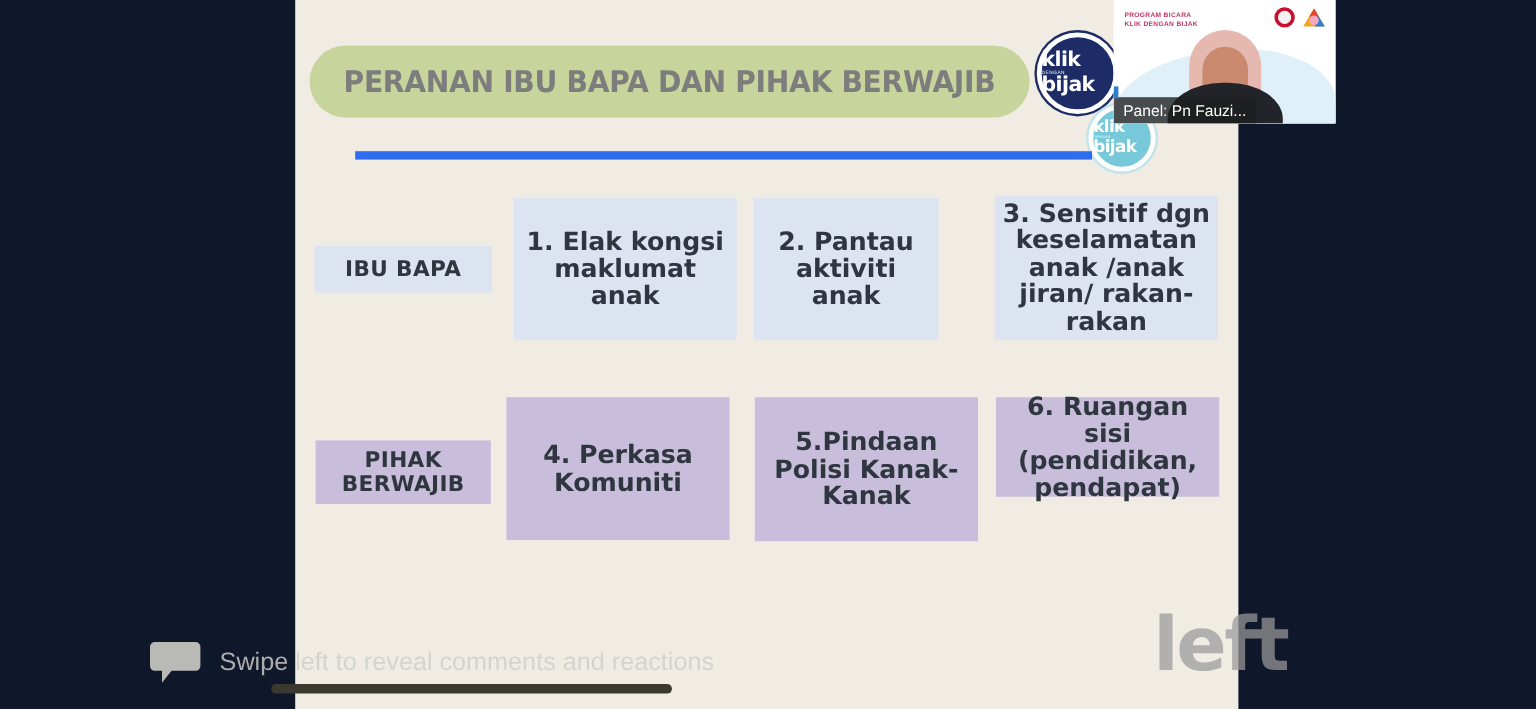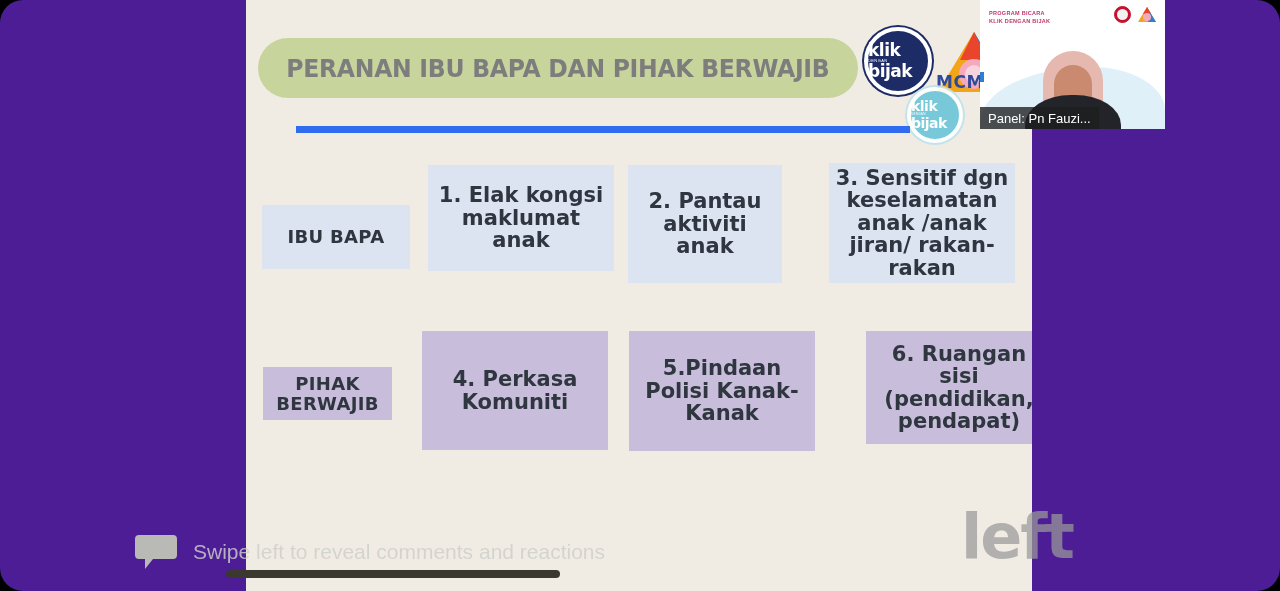--- a/index.html
+++ b/index.html
@@ -12,22 +12,21 @@
     height: 591px;
     overflow: hidden;
     font-family: "Liberation Sans", sans-serif;
     position: relative;
   }
 
   
   #app {
     position: absolute;
     inset: 0;
-    background: #4c1d95;
-    border-radius: 23px;
+    background: #0f172a;
   }
 
   
   #slide {
     position: absolute;
     left: 246px;
     top: 0;
     width: 786px;
     height: 591px;
     background: #f0ece3;
@@ -172,49 +171,49 @@
     letter-spacing: 0.3px;
   }
   .item-box {
     font-weight: bold;
     font-size: 21px;
   }
   .blue-fill  { background: #dce3f1; }
   .purple-fill{ background: #c8bedb; }
 
   
-  #box-parent-label { left: 16px;  top: 205px; width: 148px; height: 64px; }
-  #box-item-1       { left: 182px; top: 165px; width: 186px; height: 106px; text-align: center; }
+  #box-parent-label { left: 16px;  top: 205px; width: 148px; height: 39px; }
+  #box-item-1       { left: 182px; top: 165px; width: 186px; height: 118px; text-align: center; }
   #box-item-2       { left: 382px; top: 165px; width: 154px; height: 118px; }
   #box-item-3       { left: 583px; top: 163px; width: 186px; height: 120px; }
   
-  #box-authority-label { left: 17px;  top: 367px; width: 129px; height: 53px; }
+  #box-authority-label { left: 17px;  top: 367px; width: 146px; height: 53px; }
   #box-item-4       { left: 176px; top: 331px; width: 186px; height: 119px; }
   #box-item-5       { left: 383px; top: 331px; width: 186px; height: 120px; }
-  #box-item-6       { left: 584px; top: 331px; width: 186px; height: 113px; margin-left: 36px; }
+  #box-item-6       { left: 584px; top: 331px; width: 186px; height: 83px; }
 
   
   #zoom-watermark {
     position: absolute;
     left: 961px;
     top: 500px;
     font-family: "DejaVu Sans", sans-serif;
     font-weight: bold;
     font-size: 62px;
     letter-spacing: -2px;
     color: #9a9a9a;
     opacity: 0.72;
     z-index: 6;
     pointer-events: none;
   }
 
   
   #comments-hint {
     position: absolute;
-    left: 133px;
+    left: 123px;
     top: 533px;
     display: flex;
     align-items: center;
     gap: 14px;
     z-index: 7;
   }
   #comment-bubble {
     width: 46px;
     height: 38px;
     position: relative;
@@ -242,24 +241,24 @@
     top: 2px;
     width: 334px;
     height: 8px;
     background: #3b382f;
     border-radius: 5px;
   }
 
   
   #video-thumb {
     position: absolute;
-    left: 980px;
+    left: 928px;
     top: 0;
     width: 185px;
-    height: 129px;
+    height: 103px;
     overflow: hidden;
     background: #ffffff;
     z-index: 10;
   }
   #thumb-bg-top {
     position: absolute;
     inset: 0;
     background: #ffffff;
   }
   #thumb-bg-blue {

